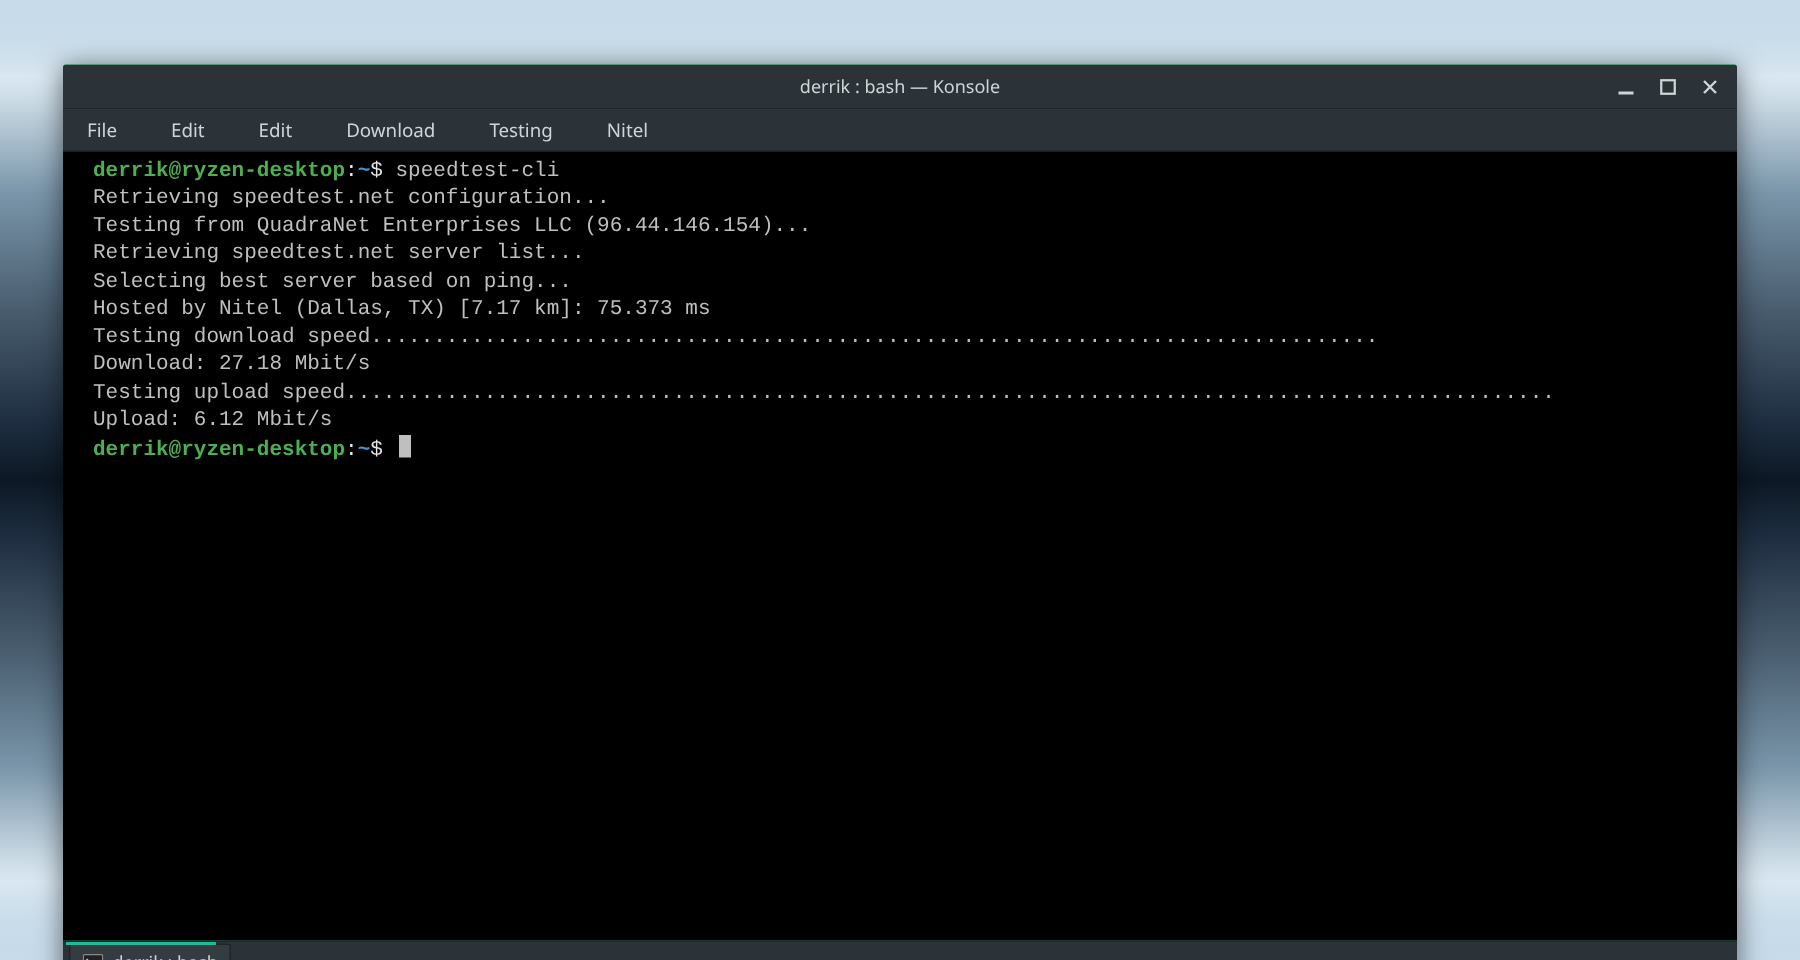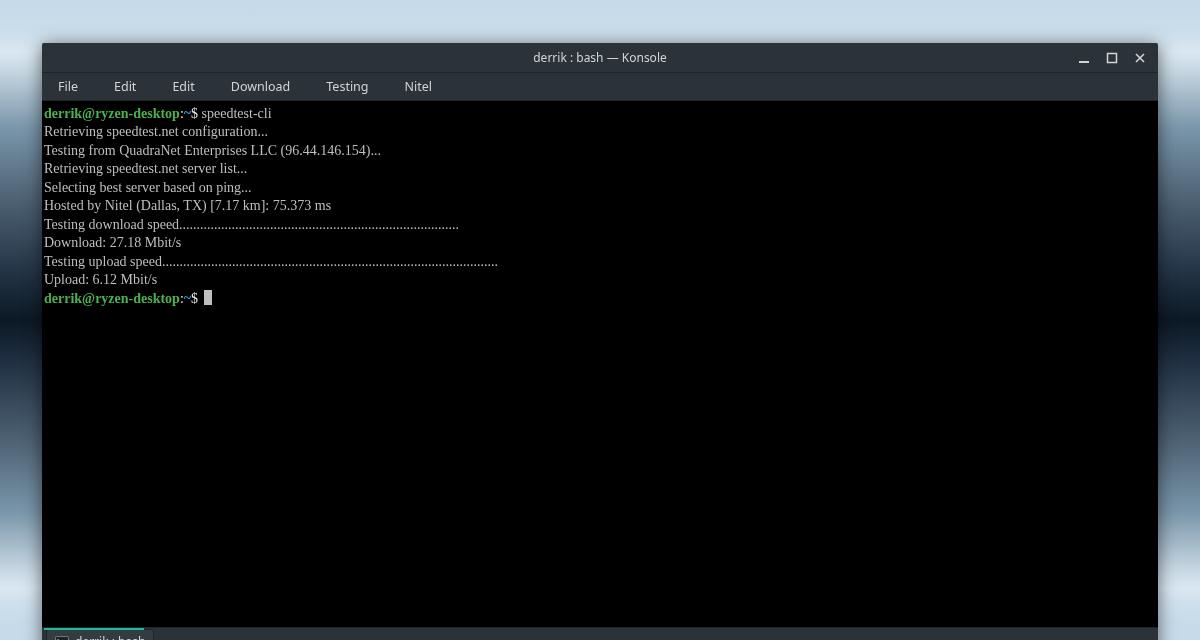--- a/index.html
+++ b/index.html
@@ -67,24 +67,24 @@
     }
     .menubar .menu-item {
       padding: 4px 10px;
       border-radius: 2px;
       cursor: pointer;
     }
     .terminal {
       flex: 1;
       background: #000;
       color: #bfbfbf;
-      font-family: Liberation Serif, serif;
+      font-family: Liberation Mono, monospace;
       font-size: 14px;
       line-height: 1.32;
-      padding: 4px 4px 4px 2px;
+      padding: 4px 4px 4px 20px;
       white-space: pre;
       overflow: hidden;
     }
     .terminal .user { color: #4caf50; font-weight: bold; }
     .terminal .path { color: #3a9ad9; font-weight: bold; }
     .terminal .white { color: #e6e6e6; }
     .terminal .cursor {
       display: inline-block;
       width: 8px; height: 15px;
       background: #bfbfbf;

